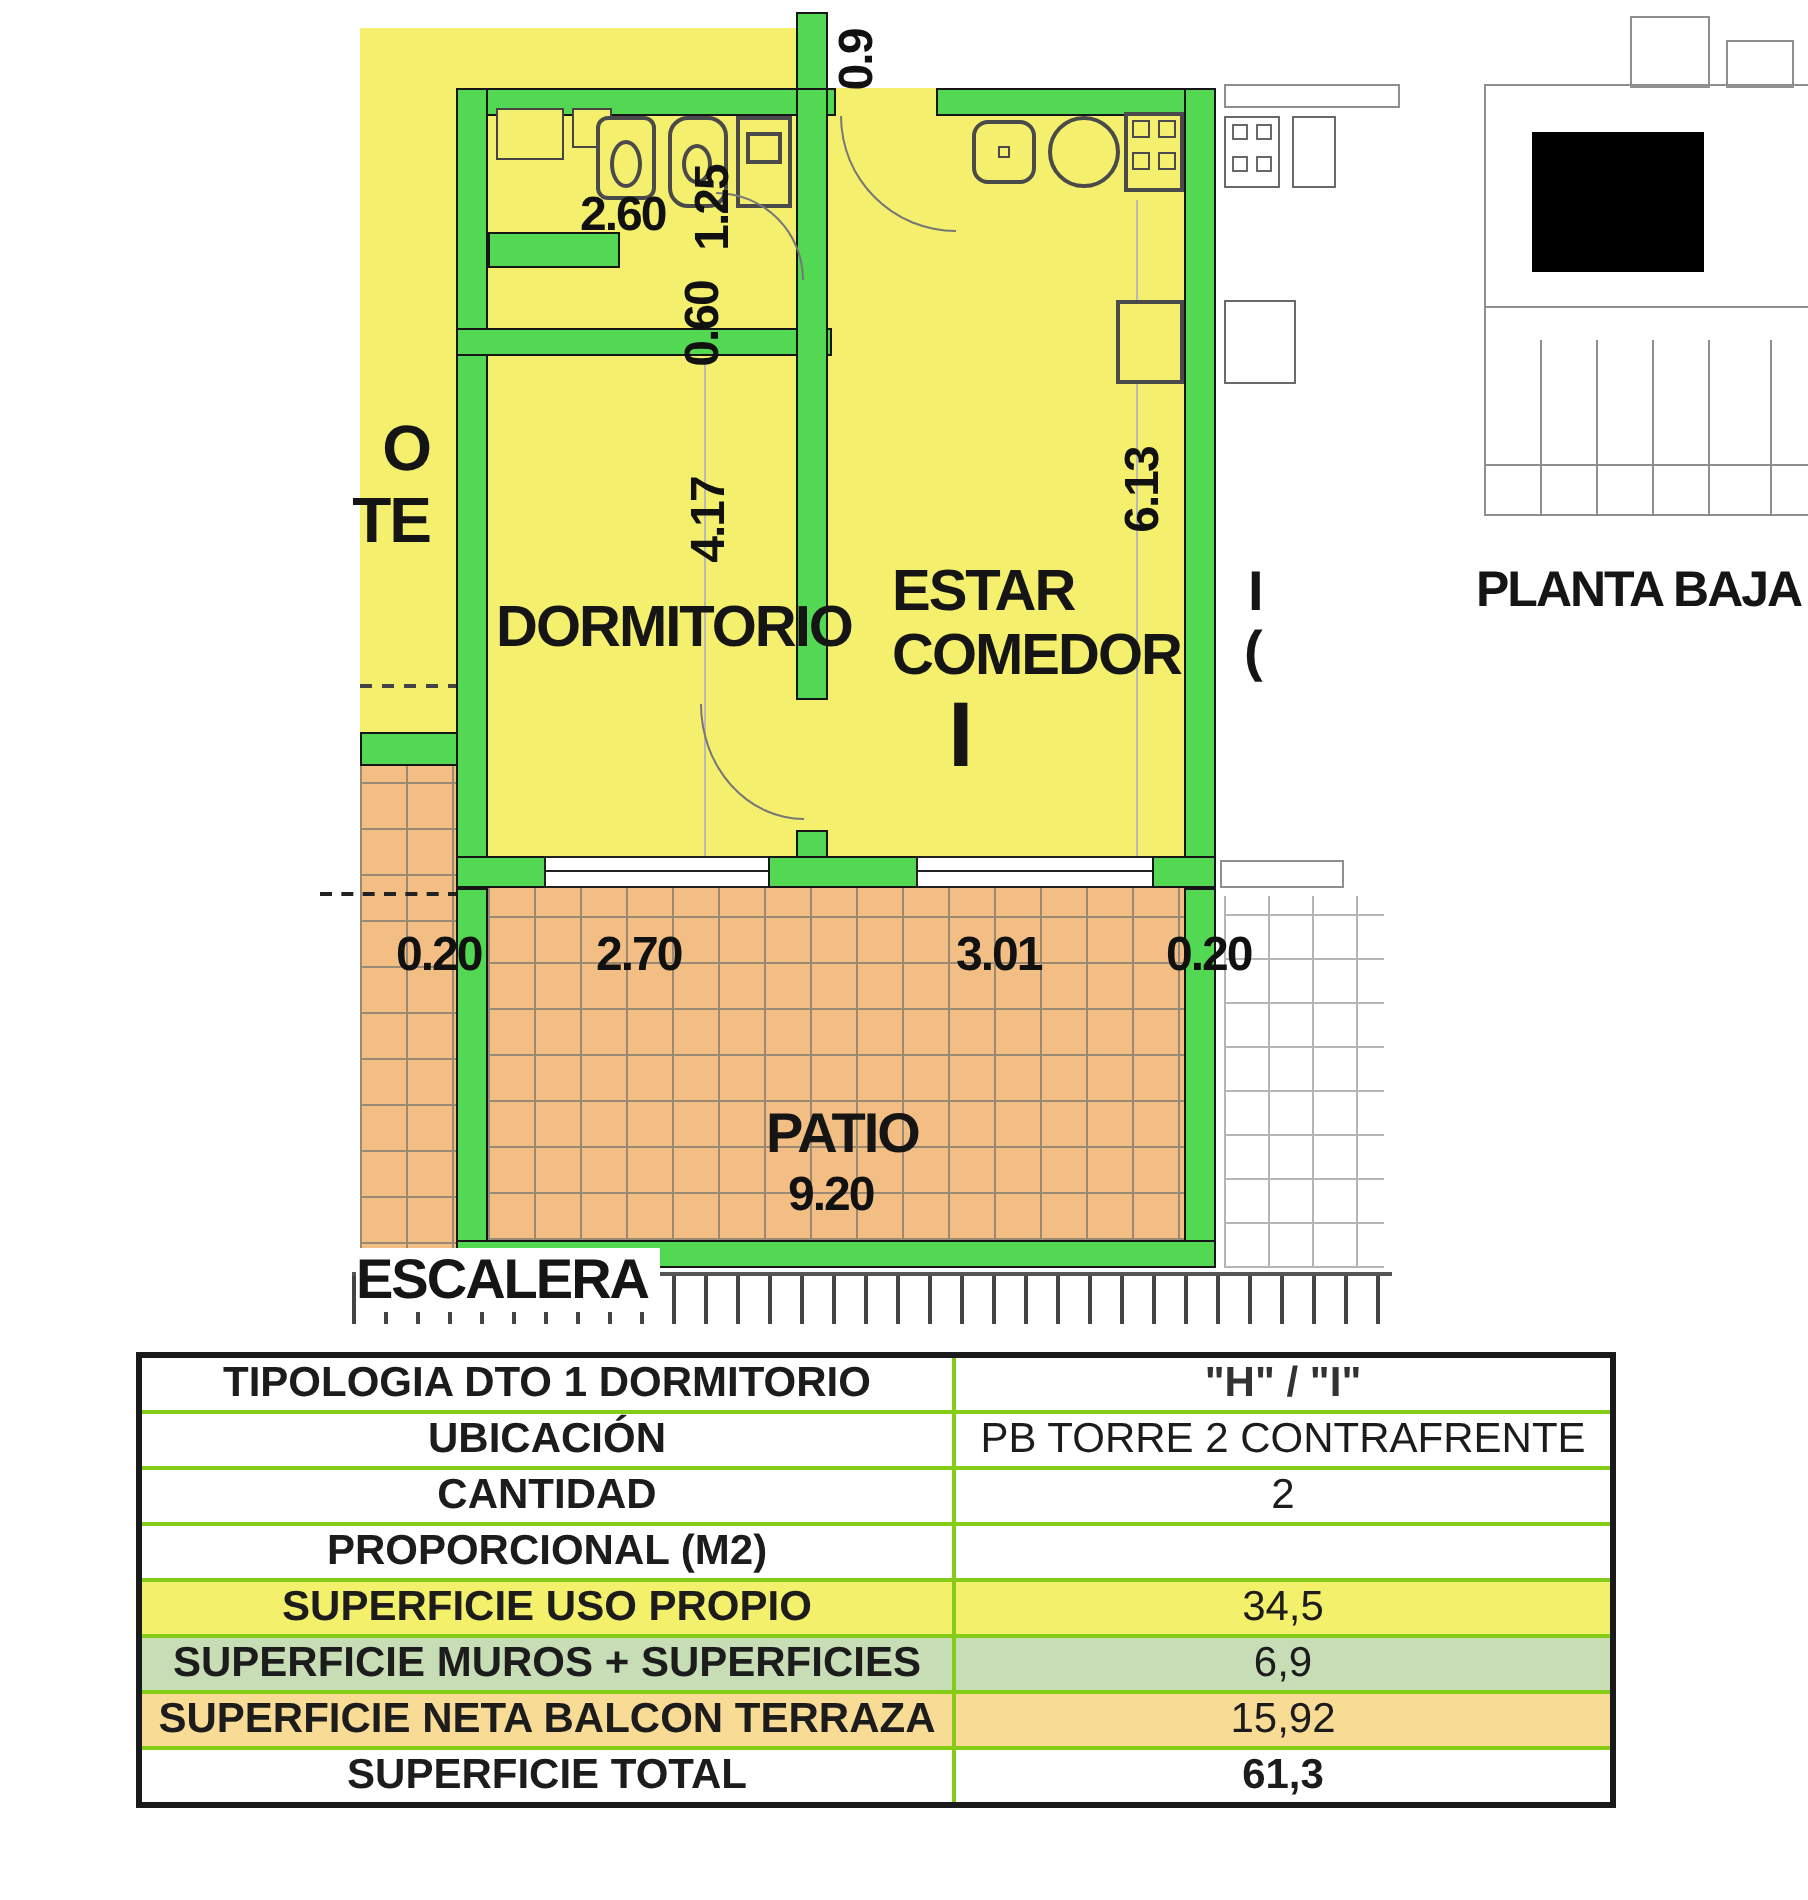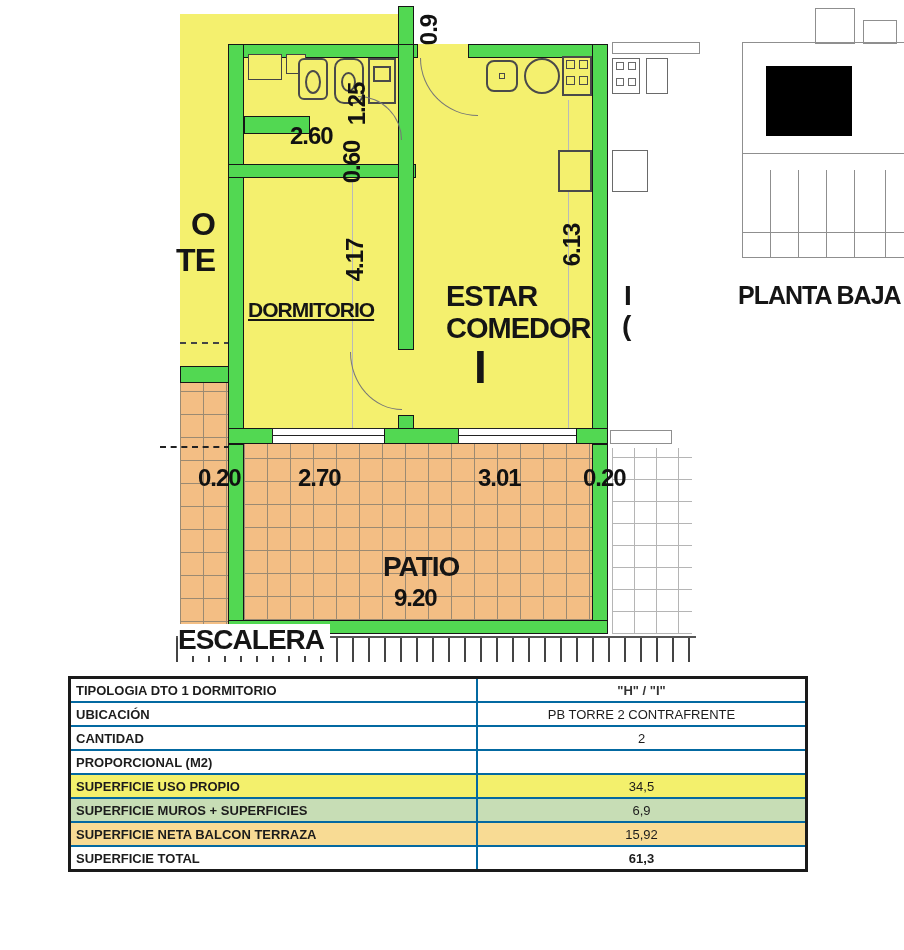--- a/index.html
+++ b/index.html
@@ -21,22 +21,22 @@
   .vdim{width:70px;text-align:center;transform:rotate(-90deg);}
   .room{position:absolute;font-weight:700;color:#151515;letter-spacing:-1px;white-space:nowrap;}
   .arc{position:absolute;box-sizing:border-box;background:transparent;}
   .thinline{position:absolute;background:#b9b9b9;}
   .gline{position:absolute;box-sizing:border-box;border:1px solid #8f8f8f;background:transparent;}
   .stairs{position:absolute;border-top:2px solid #555;
     background-image:repeating-linear-gradient(90deg,#444 0 2px,transparent 2px 16px);}
   
   table.spec{position:absolute;left:68px;top:676px;width:740px;border-collapse:collapse;
     table-layout:fixed;border:3px solid #1a1a1a;}
-  table.spec td{border:2px solid #0369a1;height:20px;padding:1px 5px;font-size:13px;
-    color:#1c1c1c;overflow:hidden;white-space:nowrap;}
+  table.spec td{border:2px solid #84cc16;height:20px;padding:1px 5px;font-size:21px;
+    color:#1c1c1c;overflow:hidden;white-space:nowrap;text-align:center;}
   td.lbl{width:395px;font-weight:700;text-align:left;}
   td.val{text-align:center;font-weight:400;}
   tr.row-yellow td{background:#F3F06C;}
   tr.row-green td{background:#C7DDB5;}
   tr.row-orange td{background:#F8DB94;}
   tr.row-purple td{background:#C69CD9;}
   tr.row-bold td.val{font-weight:700;}
   tr.row-head td.val{font-weight:700;color:#333;}
 </style>
 </head>
@@ -117,29 +117,29 @@
   <div class="room" style="left:624px;top:280px;font-size:28px;"><span>I</span></div>
   <div class="room" style="left:622px;top:310px;font-size:28px;"><span>(</span></div>
   <div class="abs tilesW" style="left:612px;top:448px;width:80px;height:186px;"></div>
   <div class="gline" style="left:610px;top:430px;width:62px;height:14px;"></div>
 
   <div class="stairs" style="left:176px;top:636px;width:520px;height:24px;"></div>
   <div class="room" style="left:178px;top:624px;font-size:28px;background:#fff;padding-right:6px;">
     <span>ESCALERA</span>
   </div>
 
-  <div class="room" style="left:248px;top:298px;font-size:21px;text-decoration:underline;"><span>DORMITORIO</span></div>
+  <div class="room" style="left:248px;top:298px;font-size:29px;"><span>DORMITORIO</span></div>
   <div class="room" style="left:446px;top:280px;font-size:29px;line-height:32px;">
     <span>ESTAR</span><br>
     <span>COMEDOR</span>
   </div>
   <div class="room" style="left:474px;top:340px;font-size:46px;"><span>I</span></div>
   <div class="room" style="left:363px;top:551px;font-size:28px;margin-left:20px;"><span>PATIO</span></div>
 
-  <div class="dim" style="left:290px;top:94px;margin-top:28px;">2.60</div>
+  <div class="dim" style="left:290px;top:94px;">2.60</div>
   <div class="dim vdim" style="left:322px;top:90px;">1.25</div>
   <div class="dim vdim" style="left:317px;top:148px;">0.60</div>
   <div class="dim vdim" style="left:320px;top:246px;">4.17</div>
   <div class="dim vdim" style="left:537px;top:231px;">6.13</div>
   <div class="dim vdim" style="left:394px;top:16px;">0.9</div>
   <div class="dim" style="left:198px;top:464px;">0.20</div>
   <div class="dim" style="left:298px;top:464px;">2.70</div>
   <div class="dim" style="left:478px;top:464px;">3.01</div>
   <div class="dim" style="left:583px;top:464px;">0.20</div>
   <div class="dim" style="left:394px;top:584px;">9.20</div>

